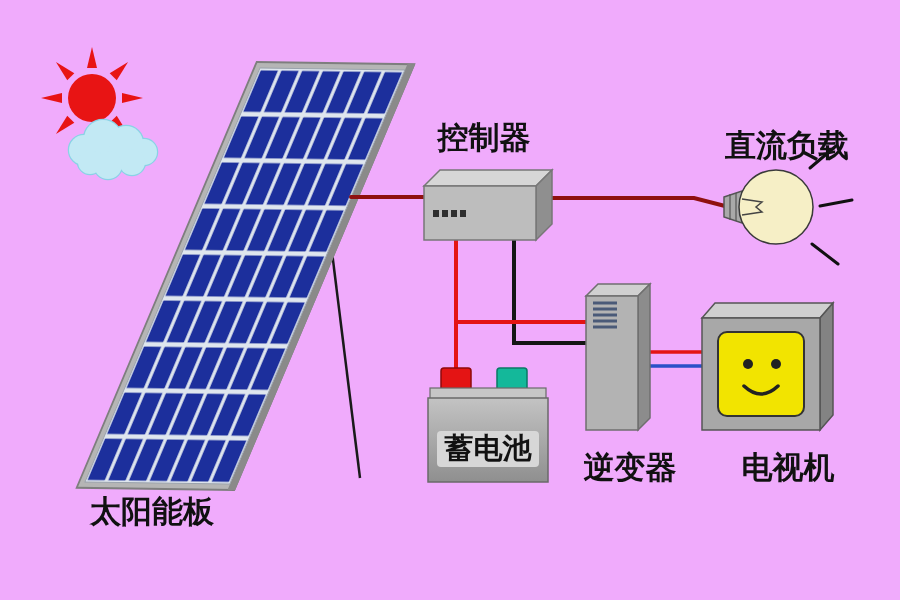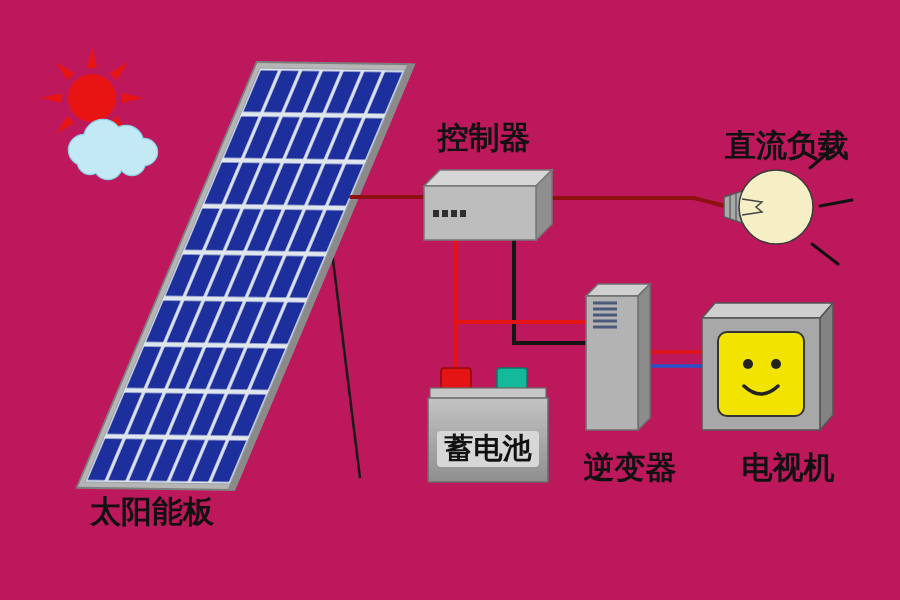--- a/index.html
+++ b/index.html
@@ -1,16 +1,16 @@
 <!DOCTYPE html>
 <html><head>
 <meta charset="utf-8">
 <style>
   html,body{margin:0;padding:0;background:#ffffff;}
-  .canvas{position:relative;width:900px;height:600px;background:#be185d;overflow:hidden;
+  .canvas{position:relative;width:900px;height:600px;background:#f0abfc;overflow:hidden;
           font-family:"Liberation Sans", sans-serif;}
   .canvas svg{position:absolute;left:0;top:0;}
   .lbl{font-family:"Liberation Sans", sans-serif;font-weight:bold;font-size:31px;fill:#111111;text-anchor:middle;}
   .lbl-sm{font-size:29px;}
 </style>
 </head>
 <body>
 
 <div class="canvas">
 <svg width="900" height="600" viewBox="0 0 900 600">

